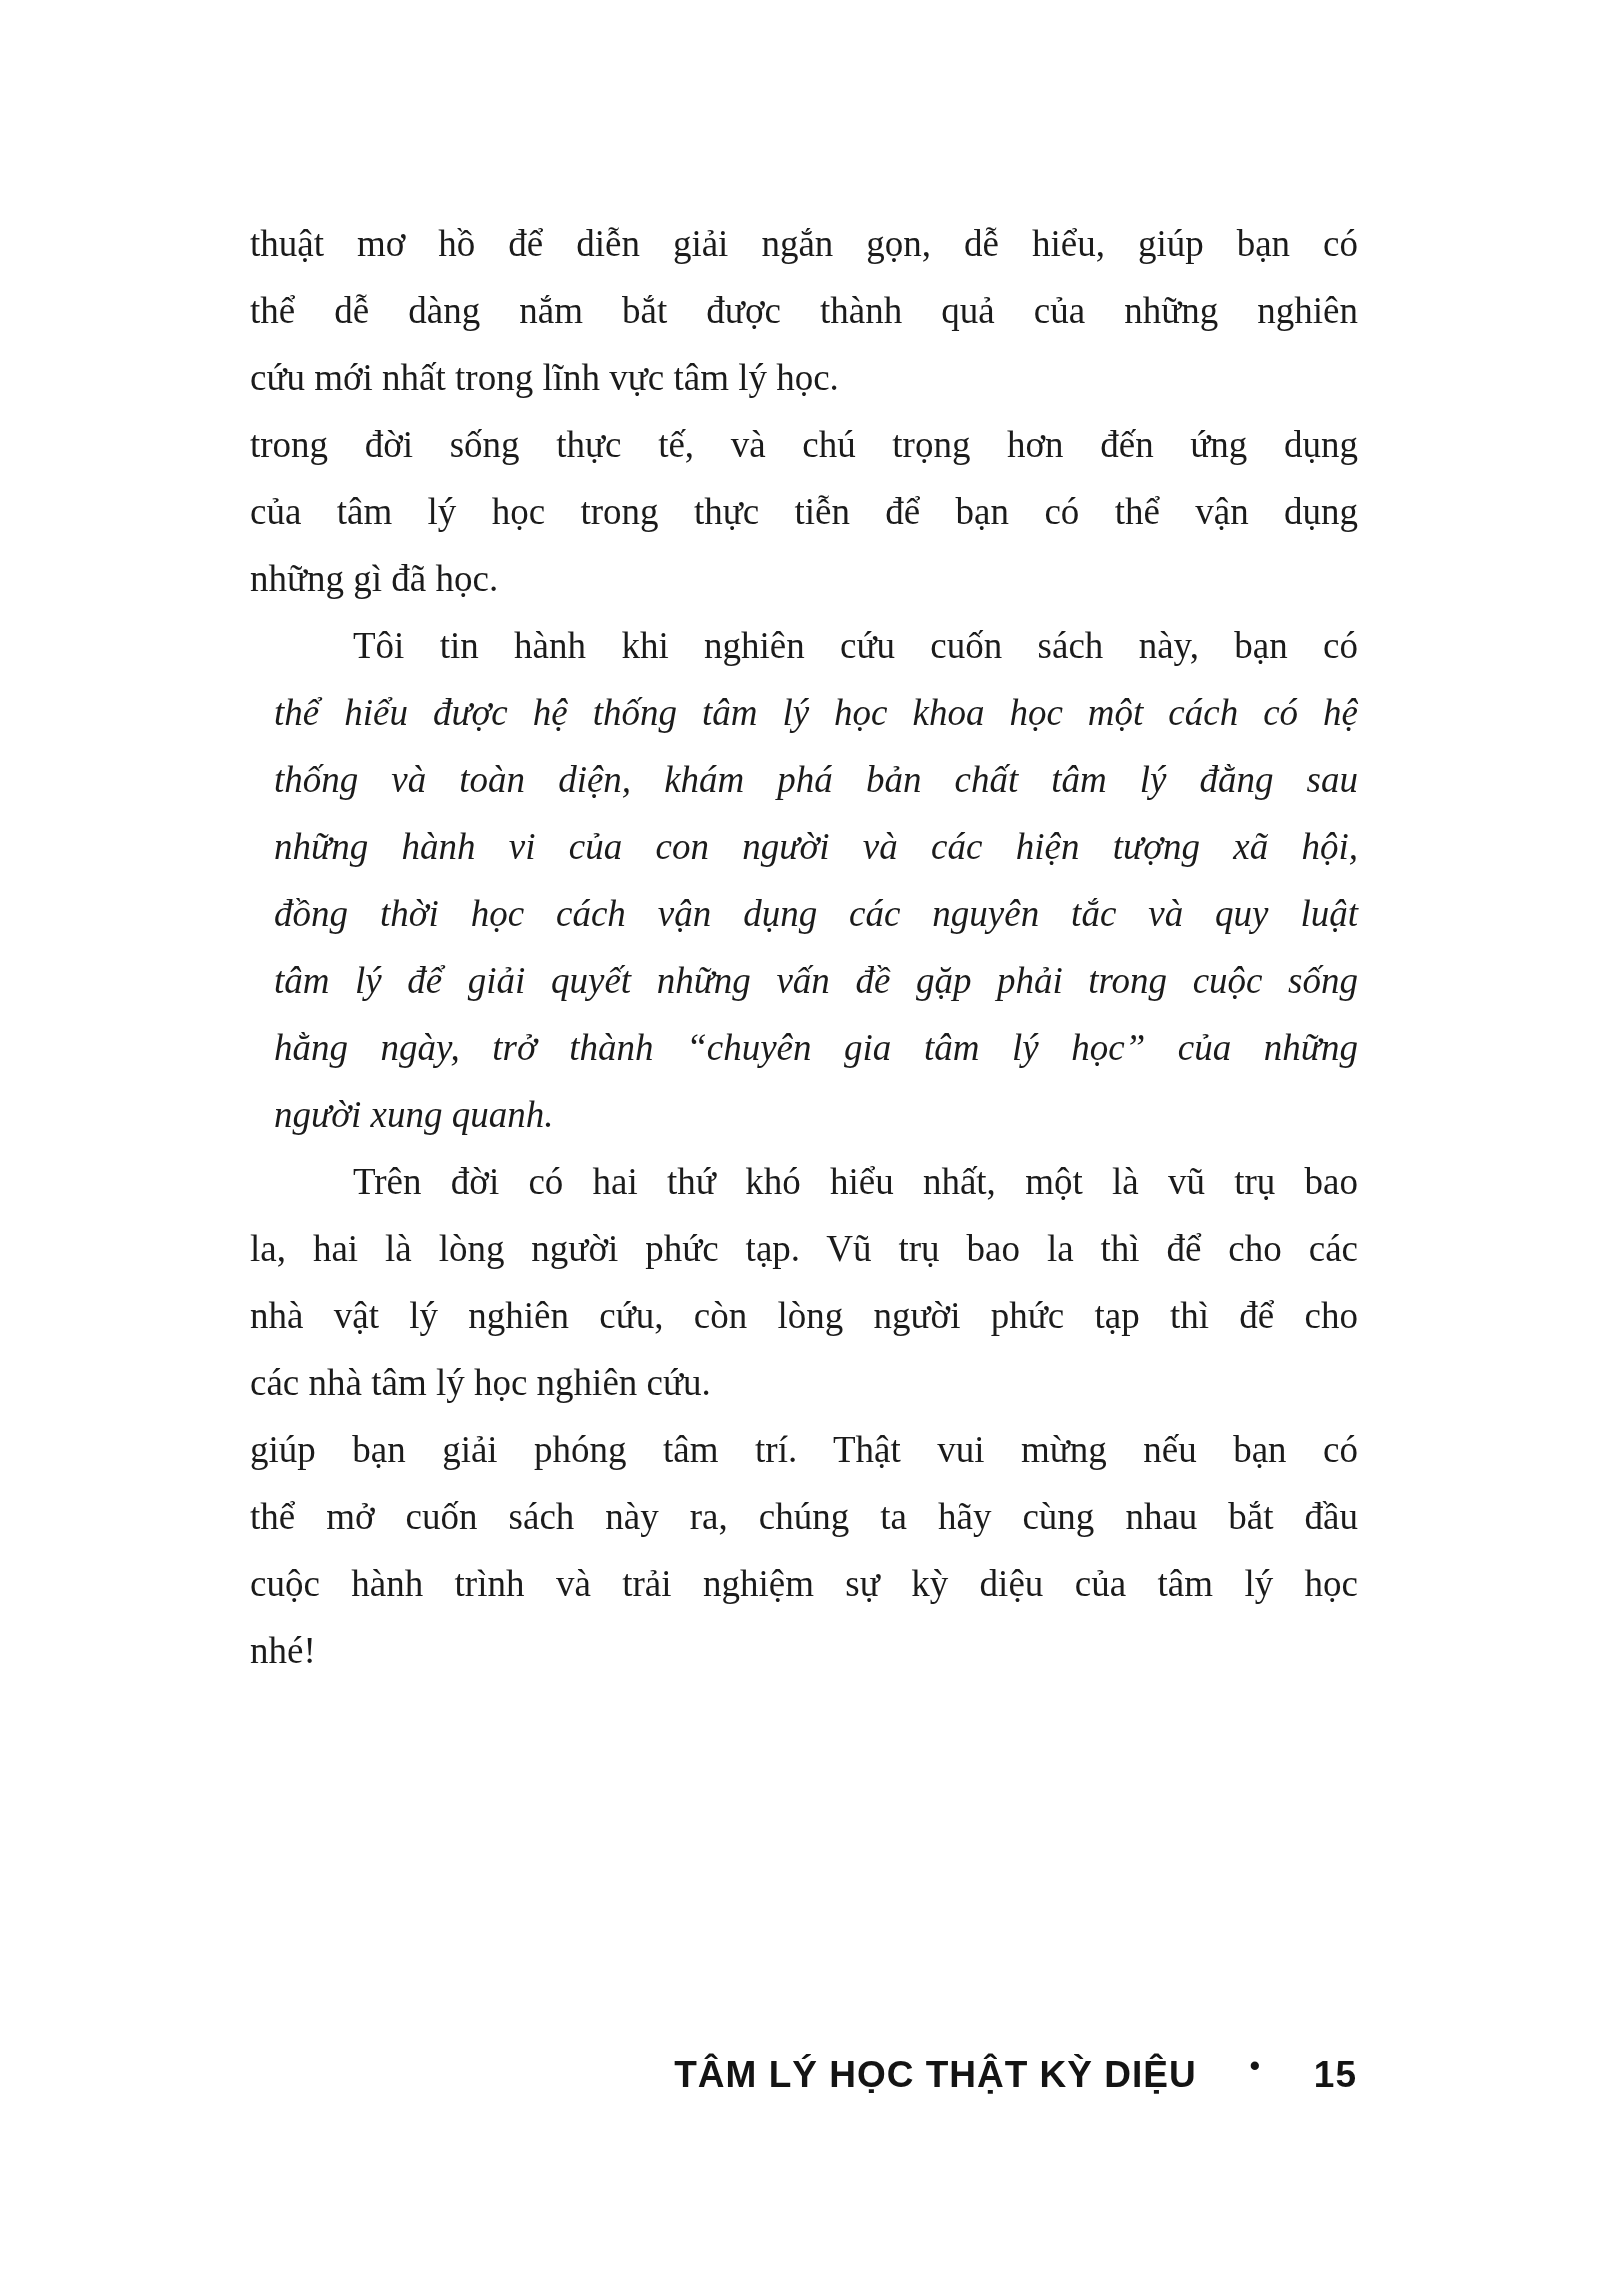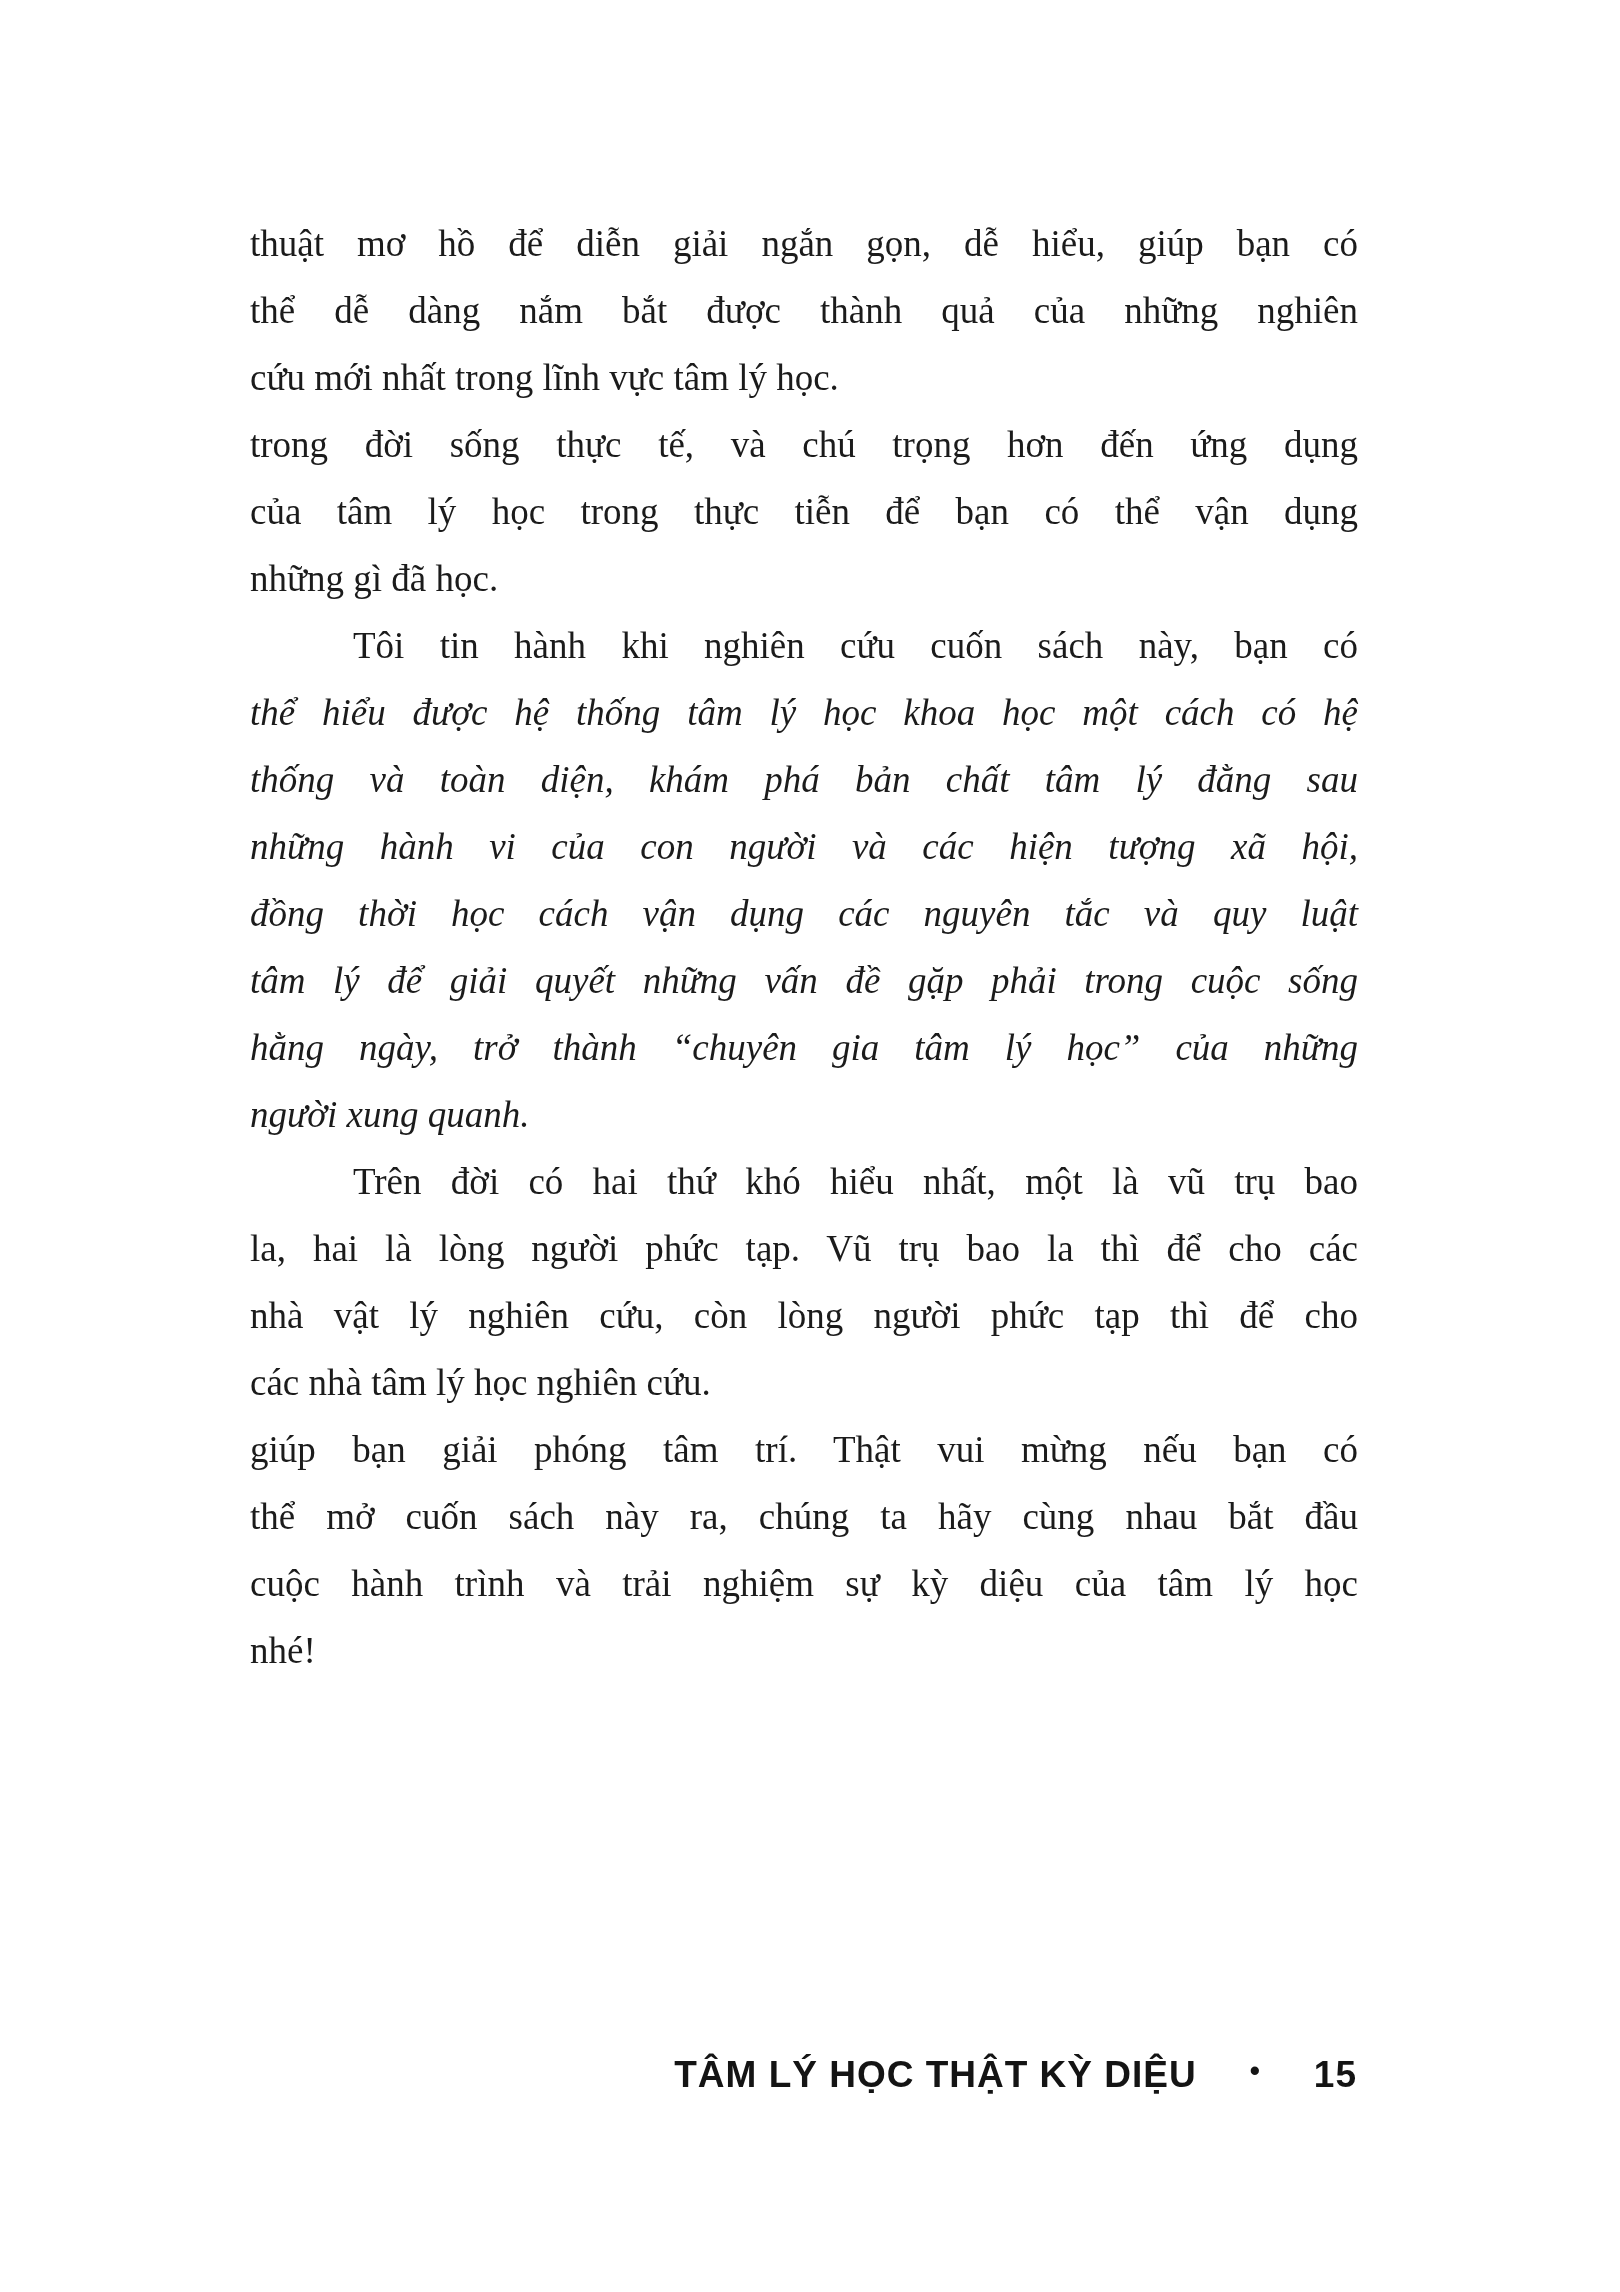--- a/index.html
+++ b/index.html
@@ -19,28 +19,28 @@
     line-height: 67px;
   }
   .line {
     text-align: justify;
     text-align-last: justify;
     text-justify: inter-word;
     white-space: normal;
   }
   .line.last { text-align-last: left; }
   .line.indent { text-indent: 103px; }
-  .line.italic { font-style: italic; }
+  .line.italic { font-style: italic; margin-left: 24px; }
   .it { }
   .footer {
     position: absolute;
     top: 2054px;
     right: 263px;
     display: flex;
-    align-items: center;
+    align-items: flex-start;
     gap: 53px;
     font-family: "Liberation Sans", sans-serif;
     font-weight: bold;
     font-size: 37px;
     letter-spacing: 1px;
     color: #141414;
   }
   .footer .dot { font-size: 29px; transform: translateY(-3.9px); }
 </style>
 </head>

